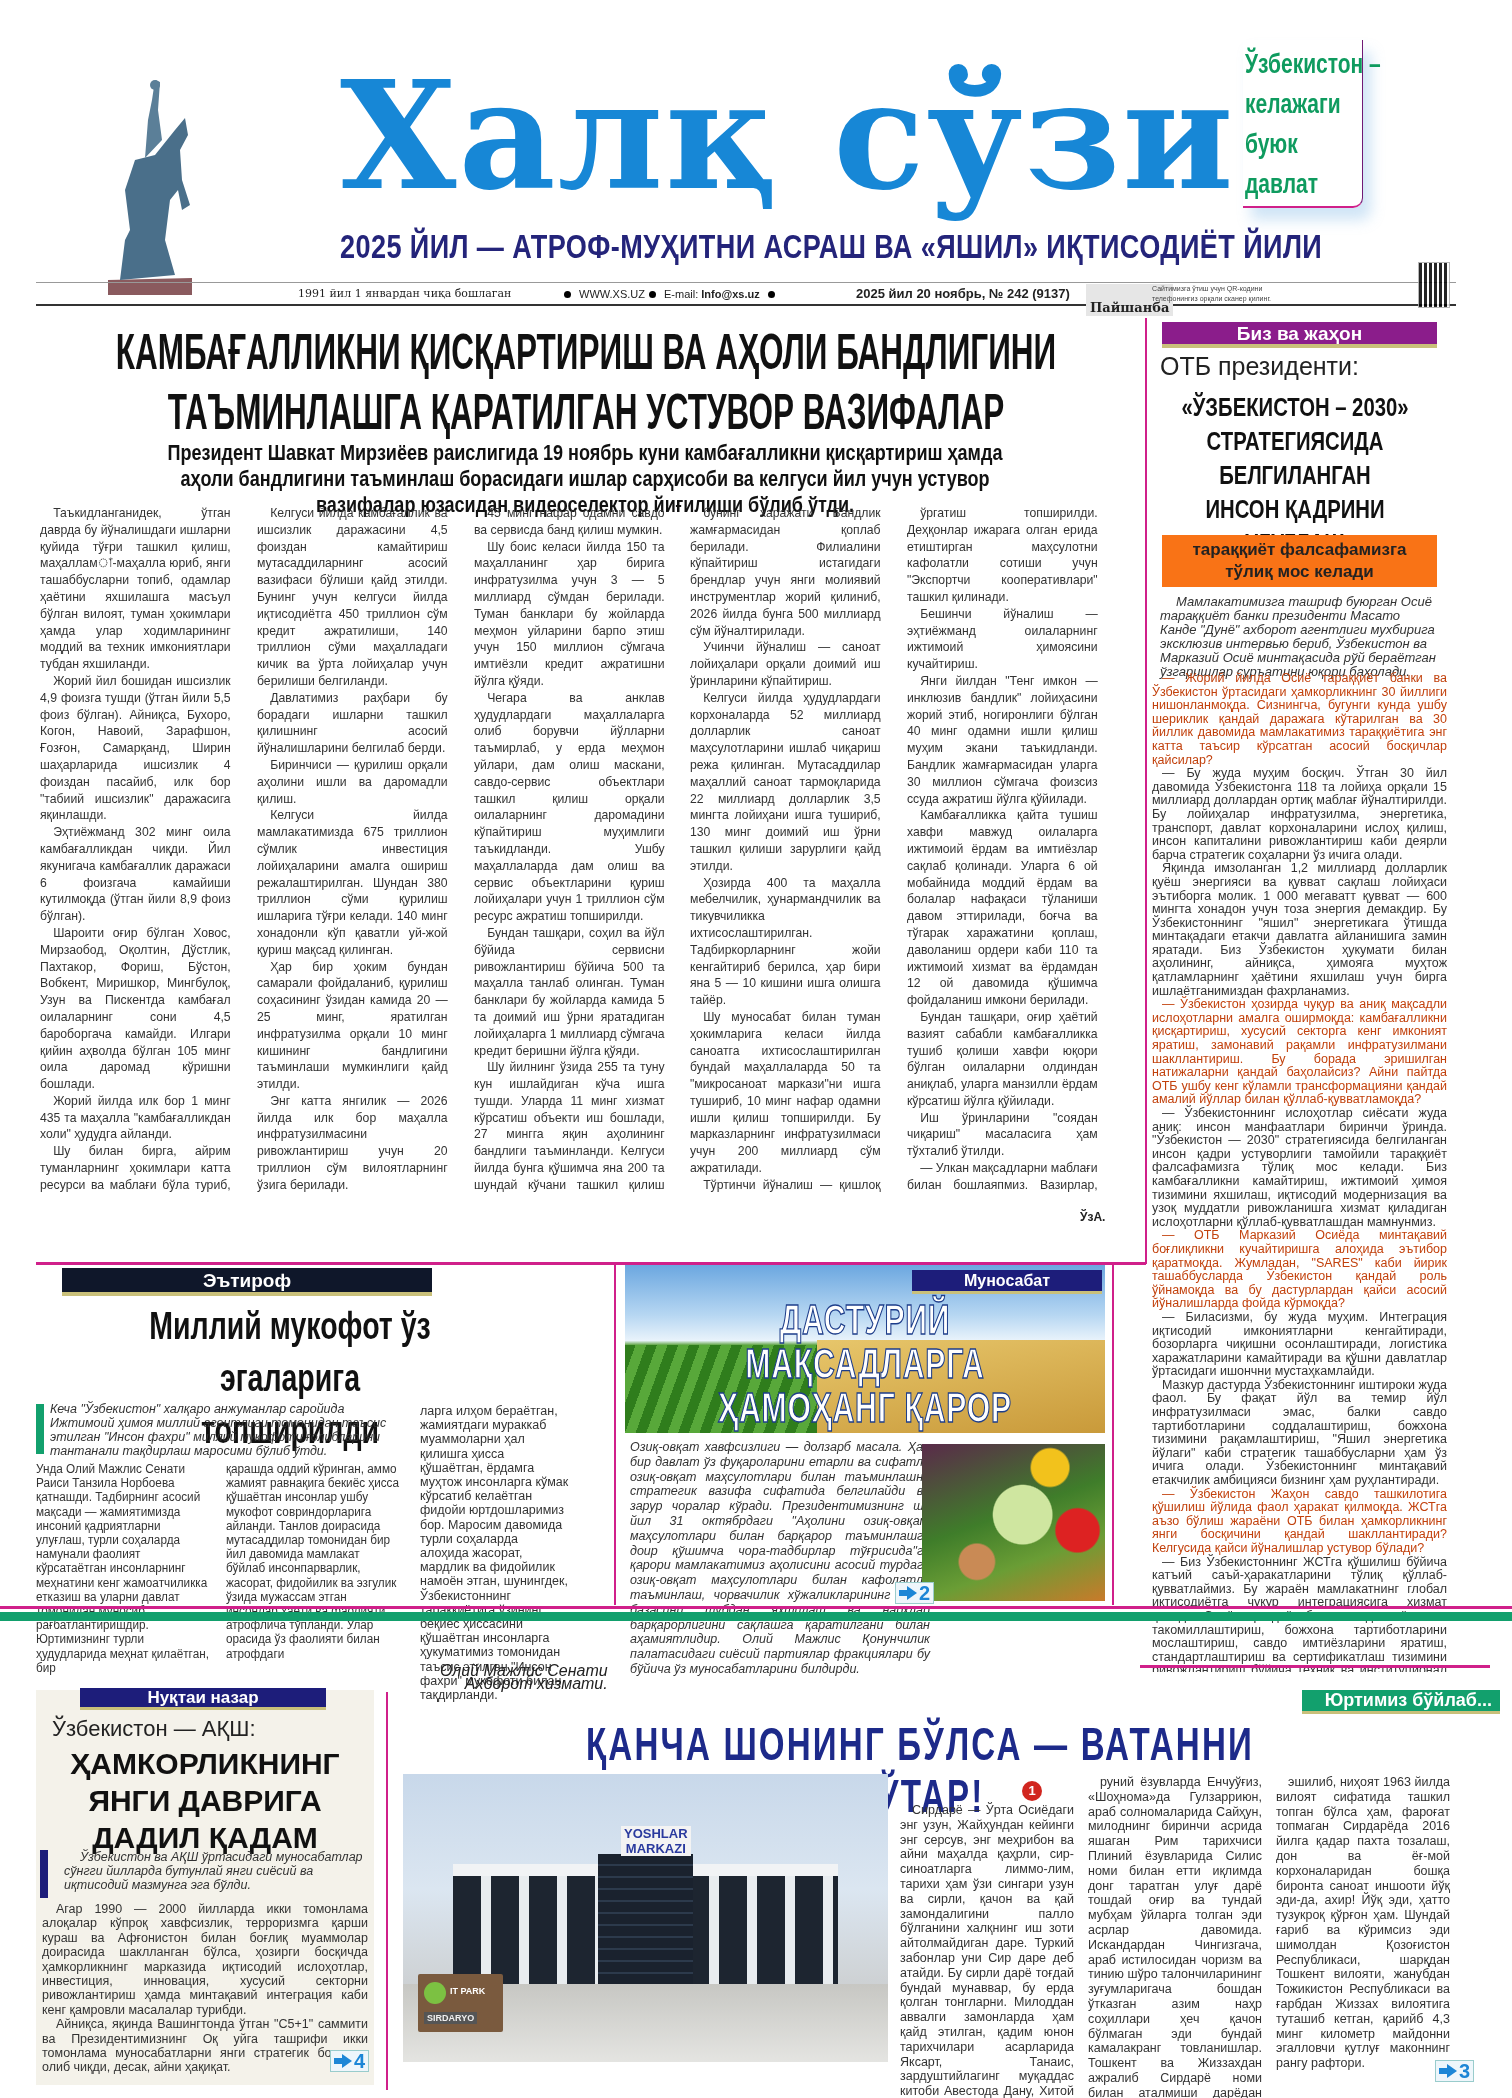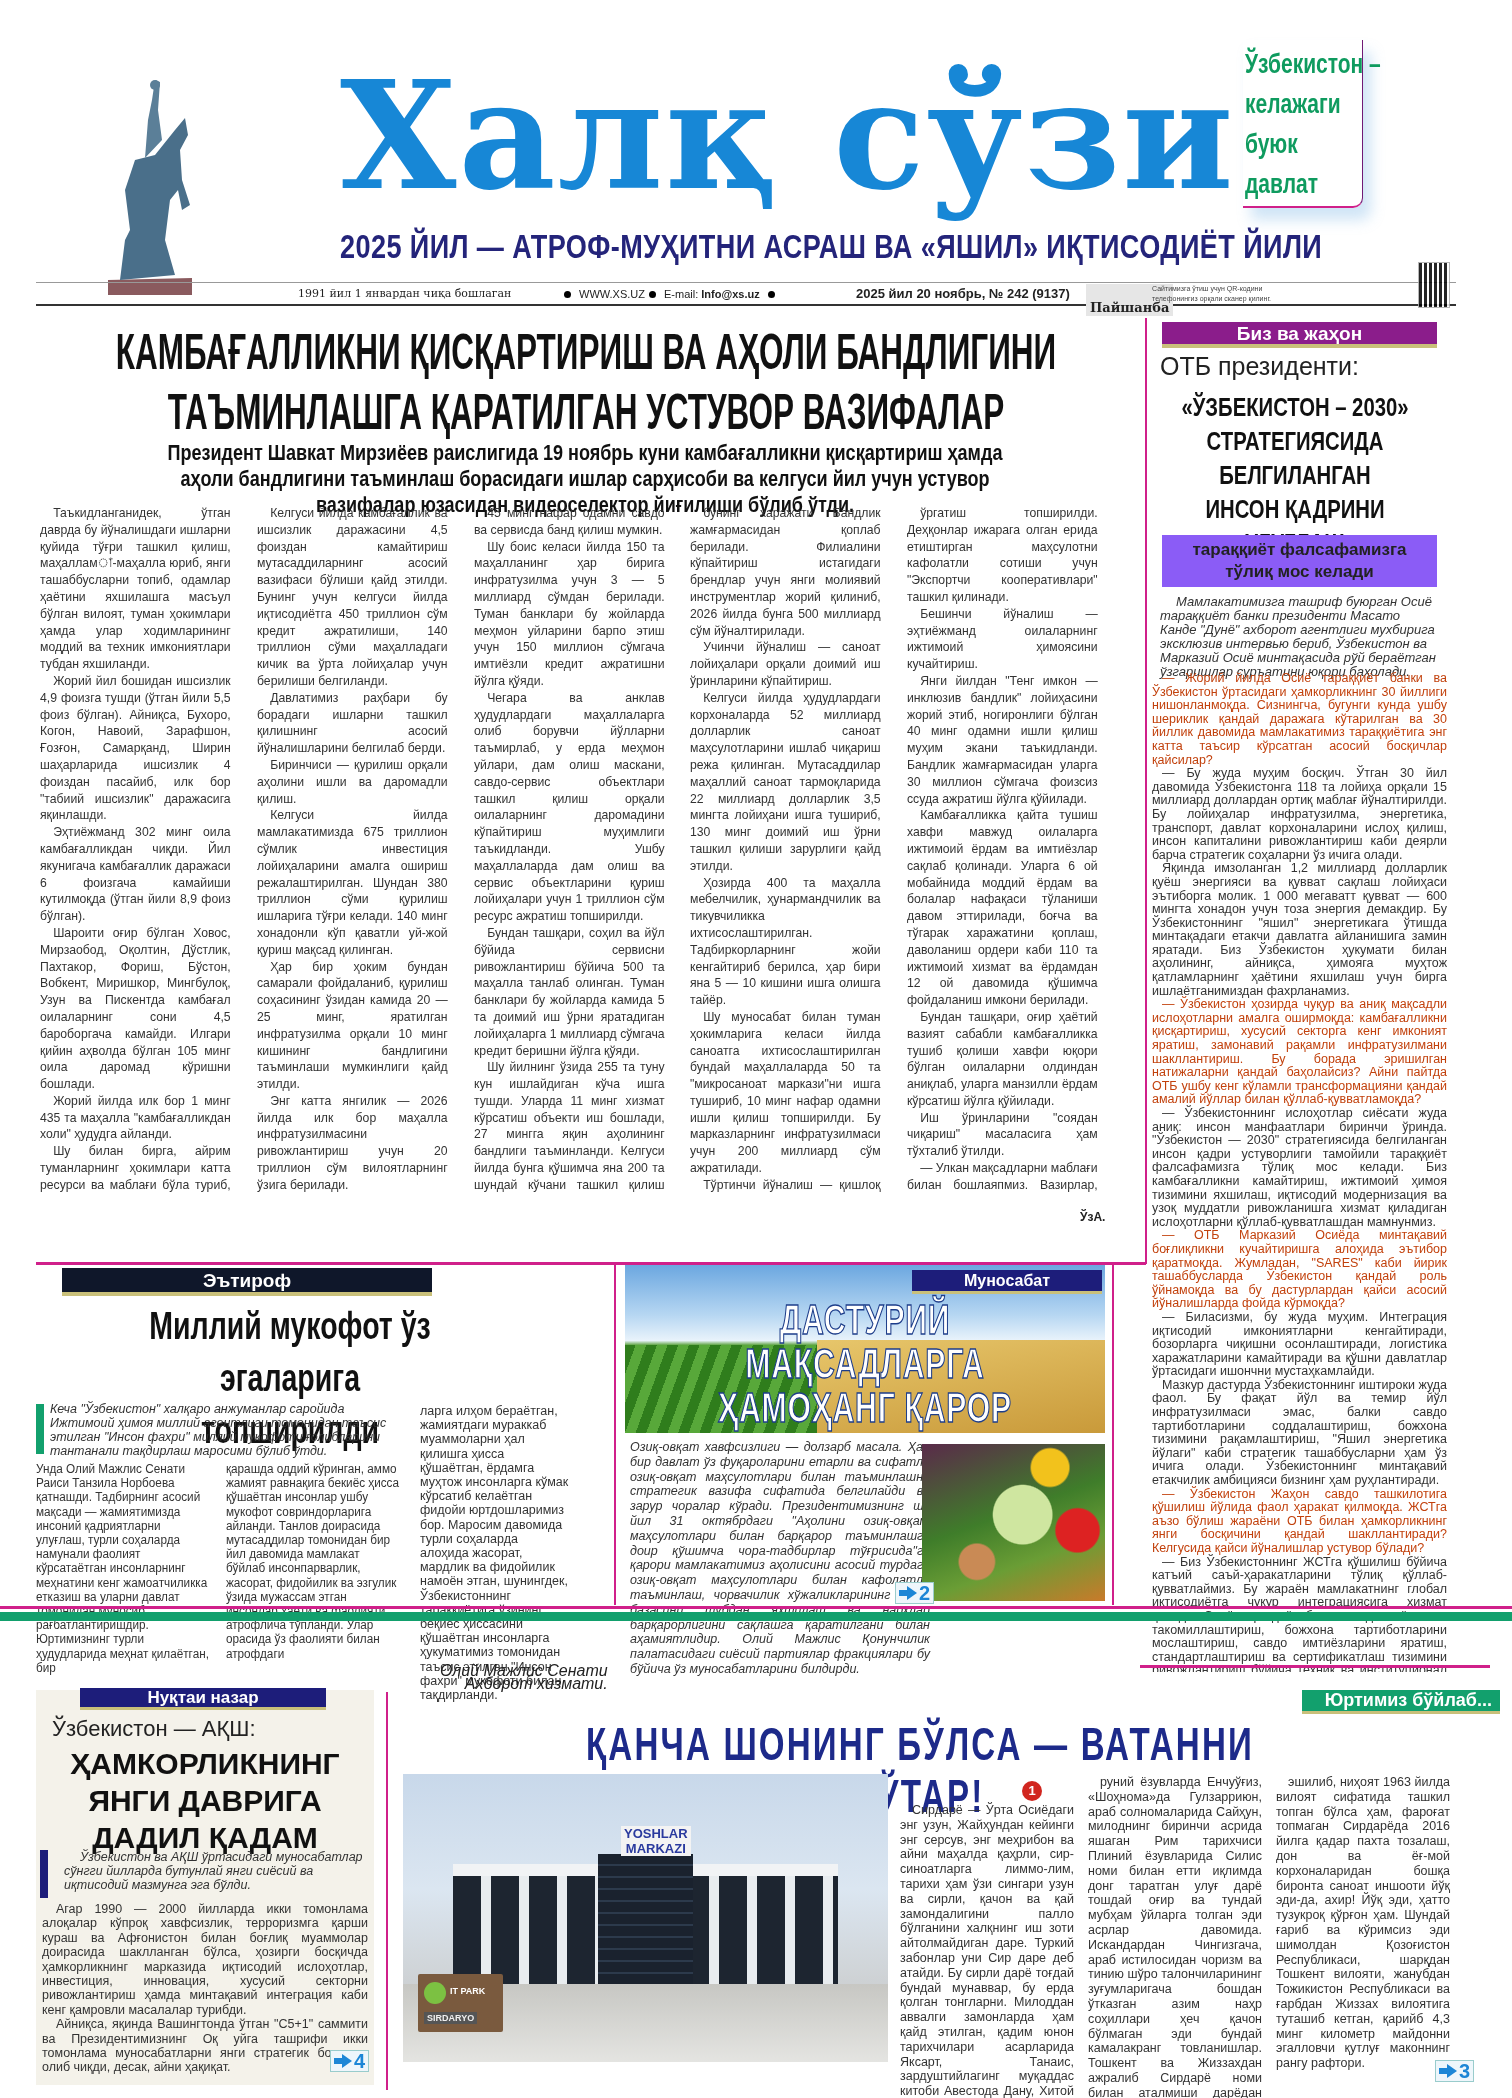--- a/index.html
+++ b/index.html
@@ -26,21 +26,21 @@
 .lead{left:60px;top:440px;width:1050px;text-align:center;font-weight:bold;font-size:22px;line-height:26px;color:#111;transform:scaleX(.82);transform-origin:center top}
 .cols5{left:40px;top:505px;width:1070px;display:grid;grid-template-columns:repeat(5,1fr);column-gap:14px;font-size:13px;line-height:16.8px;color:#333}
 .cols5 .c{overflow:hidden;height:690px;text-align:justify}
 .cols5 p{text-indent:14px;transform:scaleX(.94);transform-origin:left}
 .uza{left:1080px;top:1210px;font-weight:bold;font-size:12px}
 .vline{background:#d0208a}
 .tag{color:#fff;font-weight:bold;text-align:center;border-bottom:4px solid #c9c07a}
 .side-tag{left:1162px;top:322px;width:275px;height:26px;background:#8b1d8b;font-size:19px;line-height:24px}
 .otb1{left:1160px;top:352px;font-size:25px;color:#222}
 .otb2{left:1145px;top:390px;width:300px;text-align:center;font-weight:bold;font-size:26px;line-height:34px;color:#111;transform:scaleX(.78);transform-origin:center top}
-.otb3{left:1162px;top:535px;width:275px;height:52px;background:#8b5cf6;text-align:center;font-weight:bold;font-size:17px;line-height:22px;padding-top:4px;color:#222}
+.otb3{left:1162px;top:535px;width:275px;height:52px;background:#f97316;text-align:center;font-weight:bold;font-size:17px;line-height:22px;padding-top:4px;color:#222}
 .otbintro{left:1160px;top:595px;width:280px;font-style:italic;font-size:13px;line-height:14px;color:#333;text-indent:16px}
 .otbbody{left:1152px;top:672px;width:295px;height:1000px;font-size:12.5px;line-height:13.6px;color:#333;text-align:justify;overflow:hidden}
 .otbbody p{text-indent:10px}
 .otbbody p.q{font-weight:normal;color:#c2410c}
 .hsep{height:3px;background:#d0208a}
 .sep-g{height:9px;background:#12a06d}
 .eti-tag{left:62px;top:1268px;width:370px;height:28px;background:#0f172a;font-size:19px;line-height:26px}
 .eti-title{left:40px;top:1300px;width:500px;text-align:center;font-weight:bold;font-size:38px;line-height:52px;color:#111;transform:scaleX(.75);transform-origin:center top}
 .eti-bar{left:36px;top:1404px;width:8px;height:50px;background:#12a06d}
 .eti-intro{left:50px;top:1402px;width:360px;font-style:italic;font-size:12.5px;line-height:14px;color:#333}

